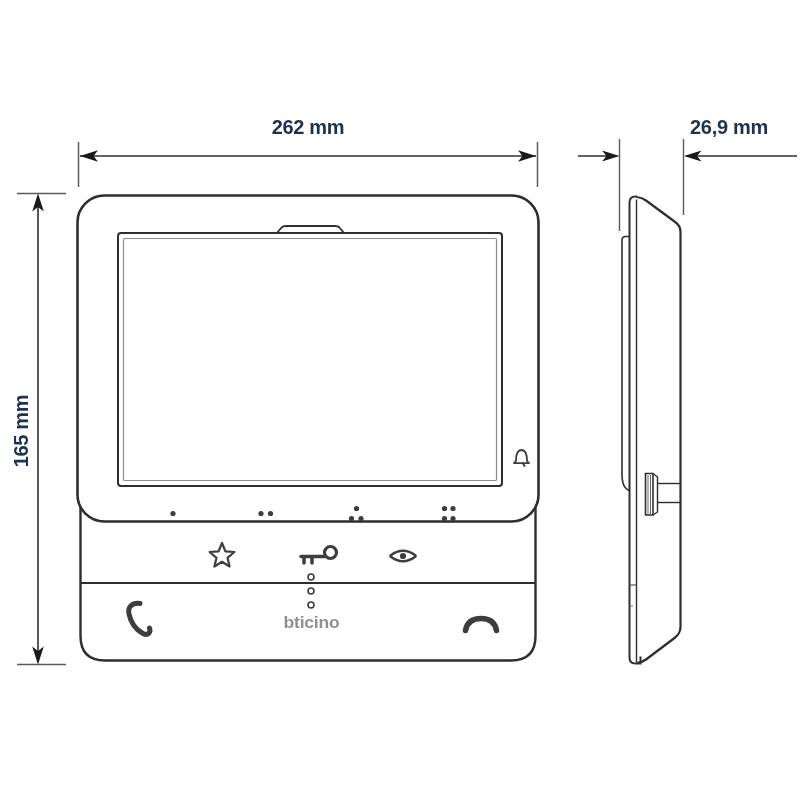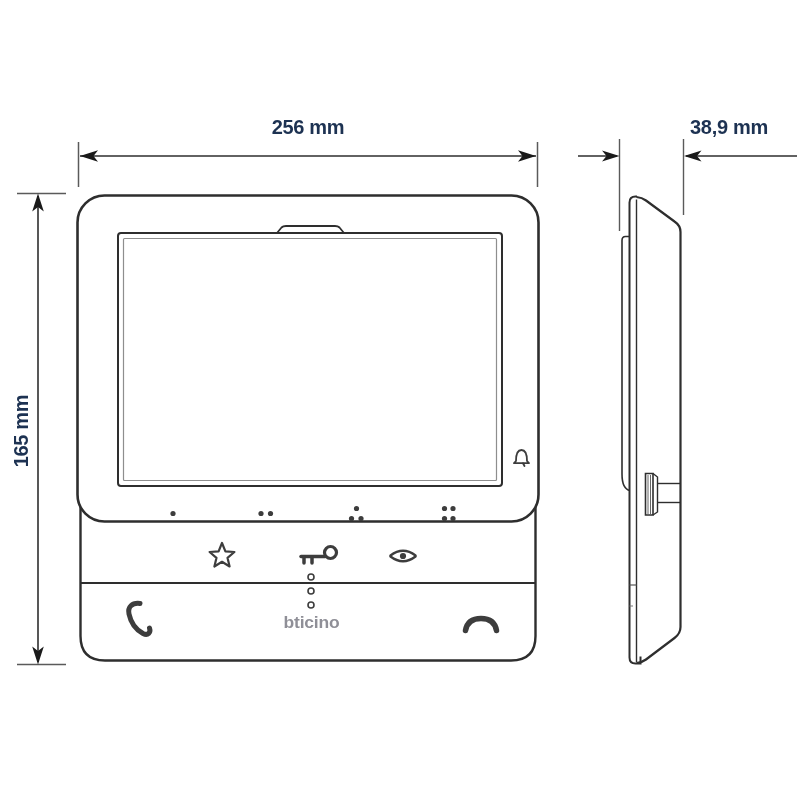--- a/index.html
+++ b/index.html
@@ -140,20 +140,20 @@
 
     <g stroke="#2e2e2e" fill="#1a1a1a">
       <line x1="17" y1="193.5" x2="66" y2="193.5" stroke="#5a5a5a" stroke-width="1.4" fill="none"></line>
       <line x1="17" y1="664.5" x2="66" y2="664.5" stroke="#5a5a5a" stroke-width="1.4" fill="none"></line>
       <line x1="38" y1="196" x2="38" y2="662" stroke-width="1.6" fill="none"></line>
       <polygon points="38,193.5 32.2,211.5 38,207 43.8,211.5" stroke="none"></polygon>
       <polygon points="38,664.5 32.2,646.5 38,651 43.8,646.5" stroke="none"></polygon>
     </g>
   </svg>
 
-  <div class="dim-label" style="left:233px;top:116px;width:150px;">256 mm</div>
+  <div class="dim-label" style="left:233px;top:116px;width:150px;">262 mm</div>
 
-  <div class="dim-label" style="left:664px;top:116px;width:130px;">38,9 mm</div>
+  <div class="dim-label" style="left:664px;top:116px;width:130px;">26,9 mm</div>
 
   <div class="dim-label vertical" style="left:-54px;top:419px;width:150px;height:24px;line-height:24px;">165 mm</div>
 
   <div class="brand-logo">bticino</div>
 </div>
 
 </body></html>

